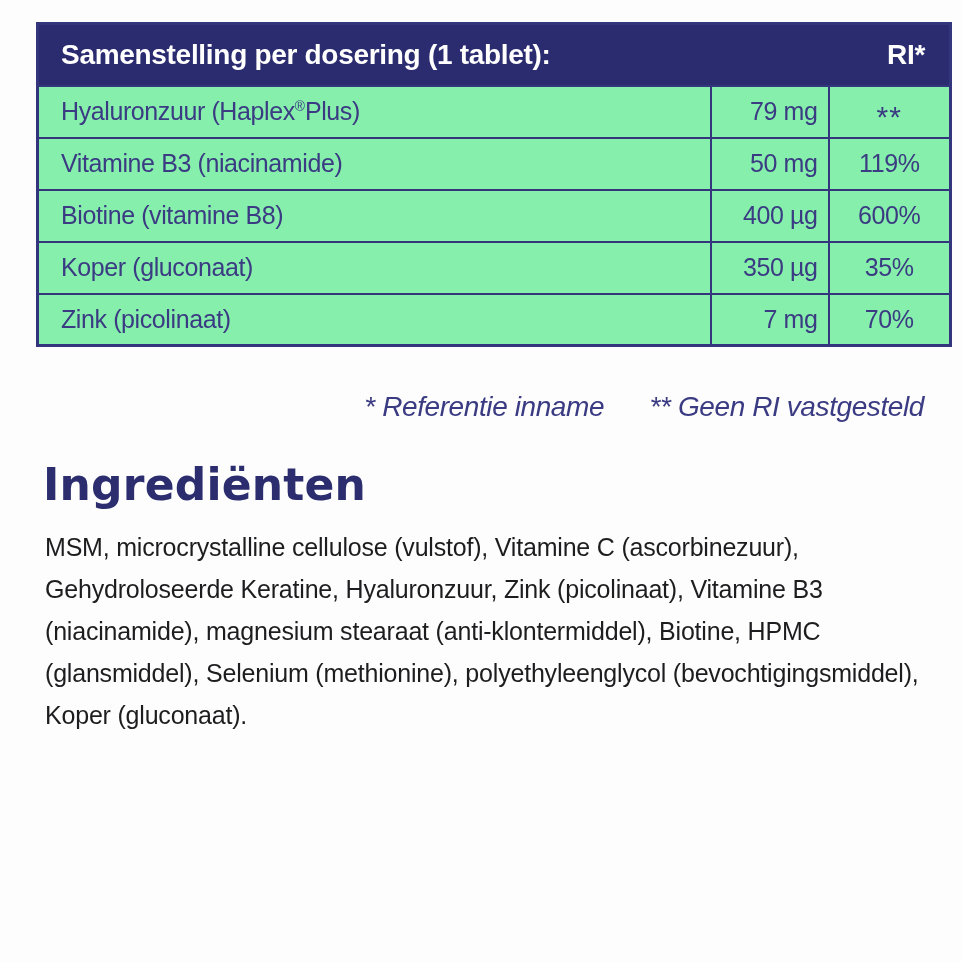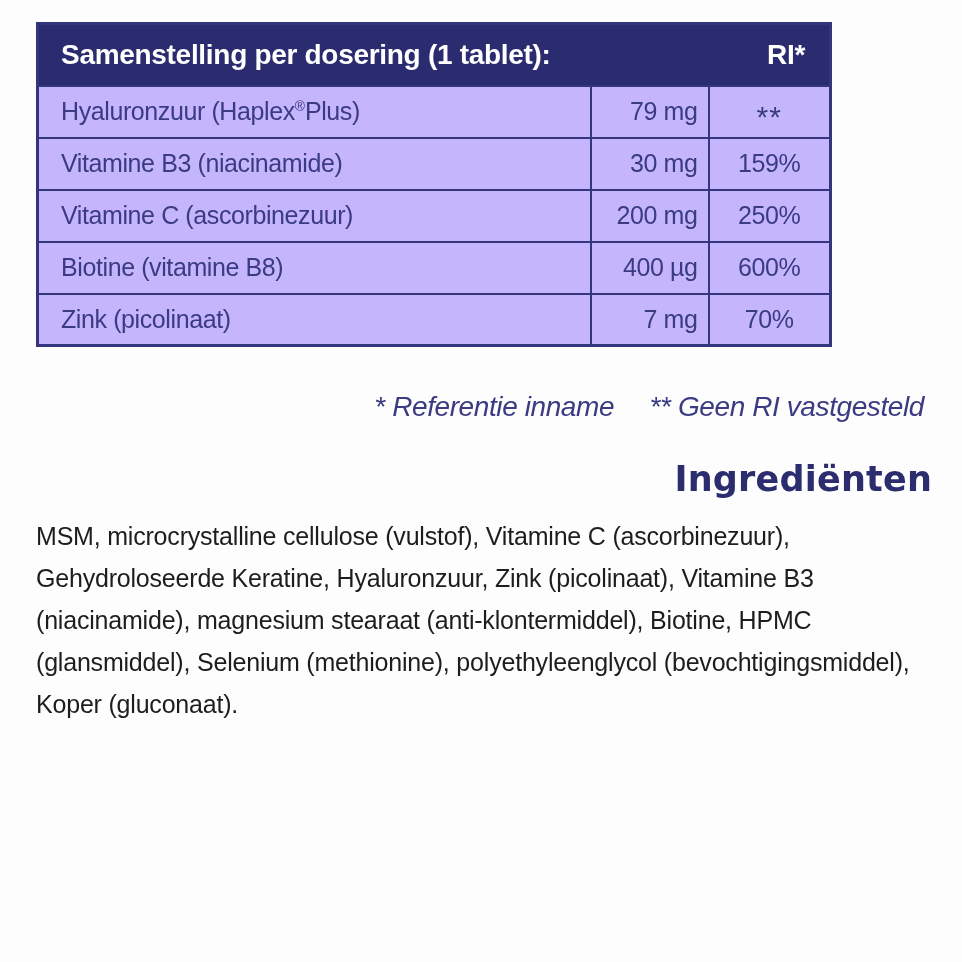--- a/index.html
+++ b/index.html
@@ -15,21 +15,21 @@
   body{
     width:962px;height:962px;
     background:var(--page-bg);
     font-family:"Liberation Sans", sans-serif;
     overflow:hidden;
   }
   .page{padding:22px 30px 0 36px;}
 
   
   table.supp{
-    width:796px;
+    width:916px;
     border-collapse:collapse;
     border:3px solid var(--border);
   }
   table.supp thead th{
     background:var(--navy);
     color:#fff;
     height:62px;
     font-size:28px;
     font-weight:700;
     letter-spacing:-0.3px;
@@ -38,21 +38,21 @@
   }
   th.t-title{text-align:left;padding-left:22px;}
   th.t-ri{text-align:right;padding-right:24px;width:122px;}
   table.supp tbody td{
     border:2px solid var(--border);
     height:52px;
     font-size:25px;
     letter-spacing:-0.4px;
     color:var(--table-text);
     vertical-align:middle;
-    background:#c4b5fd;
+    background:#86efac;
   }
   td.c-name{text-align:left;padding-left:22px;}
   td.c-amount{width:118px;text-align:right;padding-right:10px;white-space:nowrap;}
   td.c-ri{width:122px;text-align:center;}
   td.c-name sup{font-size:0.55em;vertical-align:super;letter-spacing:0;}
   .stars{
     display:inline-block;
     font-size:30px;
     line-height:0;
     position:relative;
@@ -65,34 +65,33 @@
     margin-top:44px;
     width:892px;
     text-align:right;
     font-style:italic;
     font-size:28px;
     letter-spacing:-0.4px;
     color:var(--table-text);
     padding-right:4px;
   }
   .footnote .fn-part{display:inline-block;}
-  .footnote .fn-gap{margin-left:28px;font-style:italic;}
+  .footnote .fn-gap{margin-left:38px;font-style:italic;}
 
   
   h2.ingredients-heading{
     margin:36px 0 0 7px;
-    font-size:35px;
+    font-size:44px;
     font-weight:700;
     letter-spacing:0.2px;
     color:var(--heading);
     font-family:"DejaVu Sans", sans-serif;
-    text-align:right;
   }
   p.ingredients-text{
-    margin:16px 0 0 0;
+    margin:16px 0 0 9px;
     width:906px;
     font-size:25px;
     line-height:42px;
     letter-spacing:-0.2px;
     color:var(--body-text);
   }
 </style>
 </head>
 <body>
 
@@ -109,37 +108,37 @@
     <tr>
       <td class="c-name">Hyaluronzuur (Haplex<sup>®</sup>Plus)</td>
       <td class="c-amount">79 mg</td>
       <td class="c-ri"><span class="stars">**</span></td>
     </tr>
 
 
 
     <tr>
       <td class="c-name">Vitamine B3 (niacinamide)</td>
-      <td class="c-amount">30 mg</td>
-      <td class="c-ri">159%</td>
+      <td class="c-amount">50 mg</td>
+      <td class="c-ri">119%</td>
     </tr>
 
-    <tr>
-      <td class="c-name">Vitamine C (ascorbinezuur)</td>
-      <td class="c-amount">200 mg</td>
-      <td class="c-ri">250%</td>
-    </tr>
 
     <tr>
       <td class="c-name">Biotine (vitamine B8)</td>
       <td class="c-amount">400 µg</td>
       <td class="c-ri">600%</td>
     </tr>
 
 
+    <tr>
+      <td class="c-name">Koper (gluconaat)</td>
+      <td class="c-amount">350 µg</td>
+      <td class="c-ri">35%</td>
+    </tr>
 
     <tr>
       <td class="c-name">Zink (picolinaat)</td>
       <td class="c-amount">7 mg</td>
       <td class="c-ri">70%</td>
     </tr>
   </tbody>
   </table>
 
   <div class="footnote">

